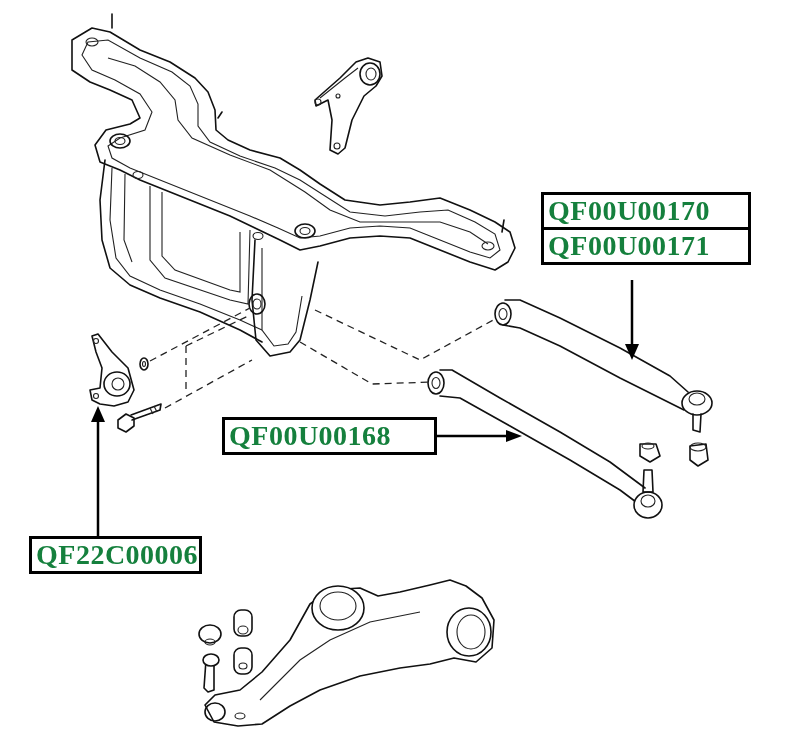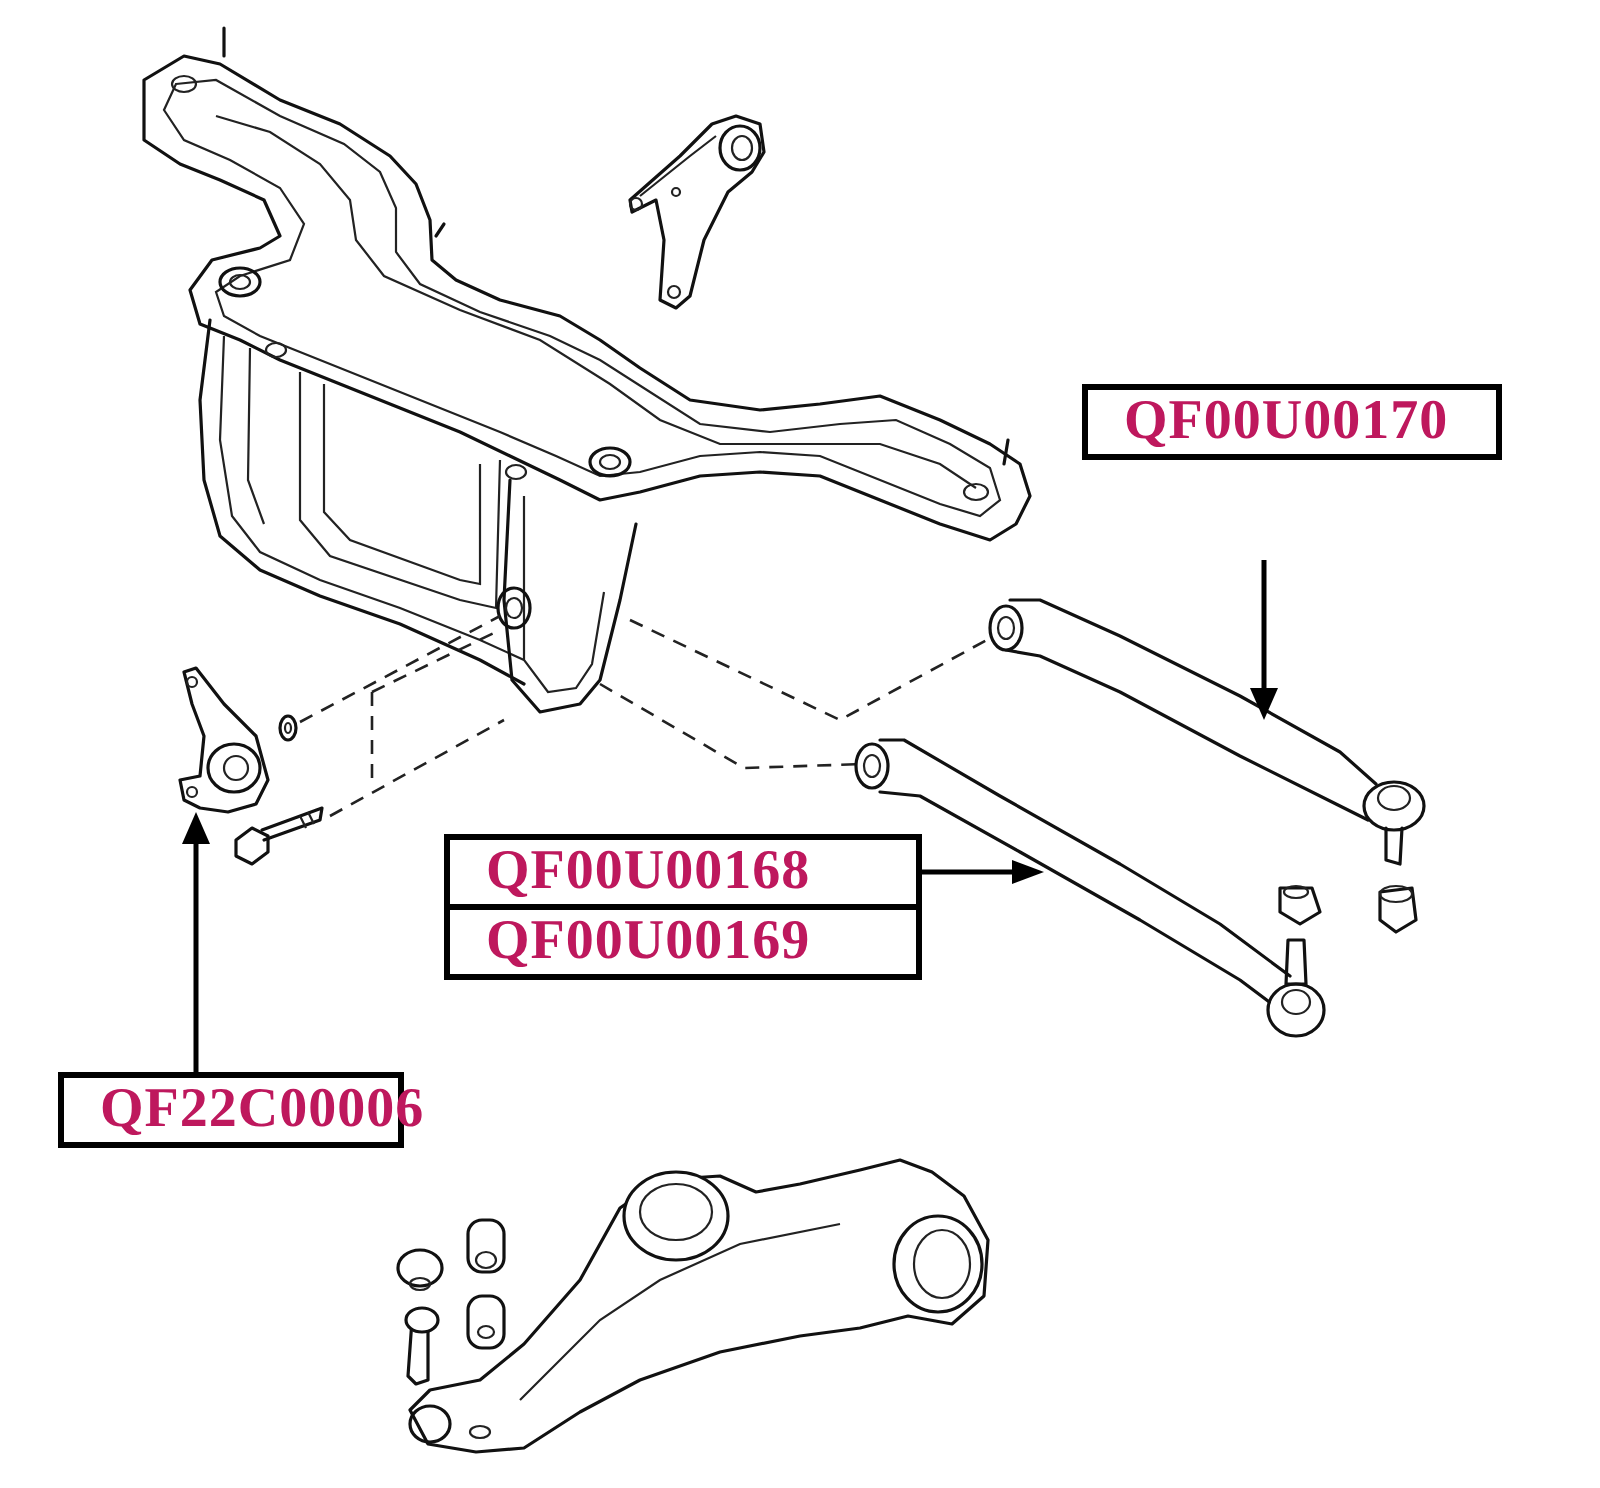--- a/index.html
+++ b/index.html
@@ -1,19 +1,19 @@
 <!DOCTYPE html>
 <html><head>
 <meta charset="utf-8">
 <style>
   html, body { margin: 0; padding: 0; background: #ffffff; }
   body { width: 800px; height: 744px; position: relative; overflow: hidden; font-family: "Liberation Serif", serif; }
   #diagram { position: absolute; left: 0; top: 0; width: 800px; height: 744px; }
   .lbl-box { position: absolute; border: 3px solid #000; background: #fff; box-sizing: border-box; }
-  .lbl { display: block; font-family: "Liberation Serif", serif; font-weight: bold; font-size: 28px; line-height: 32px; color: #be185d; padding: 0 18px; letter-spacing: 0.5px; white-space: nowrap; }
+  .lbl { display: block; font-family: "Liberation Serif", serif; font-weight: bold; font-size: 28px; line-height: 32px; color: #15803d; padding: 0 4px; letter-spacing: 0.5px; white-space: nowrap; }
   .lbl + .lbl { border-top: 3px solid #000; }
   .ln { fill: none; stroke: #111; stroke-width: 1.6; stroke-linejoin: round; stroke-linecap: round; }
   .thin { fill: none; stroke: #222; stroke-width: 1.1; }
   .dash { fill: none; stroke: #222; stroke-width: 1.3; stroke-dasharray: 7 5; }
   .fill-w { fill: #fff; stroke: #111; stroke-width: 1.6; stroke-linejoin: round; }
   .arrow { fill: none; stroke: #000; stroke-width: 2.5; }
   .arrowhead { fill: #000; }
 </style>
 </head>
 <body>
@@ -141,22 +141,22 @@
     <polygon class="arrowhead" points="625,344 639,344 632,360"></polygon>
     <line class="arrow" x1="437" y1="436" x2="508" y2="436"></line>
     <polygon class="arrowhead" points="506,430 506,442 522,436"></polygon>
     <line class="arrow" x1="98" y1="536" x2="98" y2="420"></line>
     <polygon class="arrowhead" points="91,422 105,422 98,406"></polygon>
   </g>
 </svg>
 
 <div class="lbl-box" style="left:541px; top:192px; width:210px;">
   <span class="lbl">QF00U00170</span>
+  <span class="lbl">QF00U00171</span>
 </div>
 
-<div class="lbl-box" style="left:222px; top:417px; width:239px;">
+<div class="lbl-box" style="left:222px; top:417px; width:215px;">
   <span class="lbl">QF00U00168</span>
-  <span class="lbl">QF00U00169</span>
 </div>
 
 <div class="lbl-box" style="left:29px; top:536px; width:173px;">
   <span class="lbl">QF22C00006</span>
 </div>
 
 </body></html>

